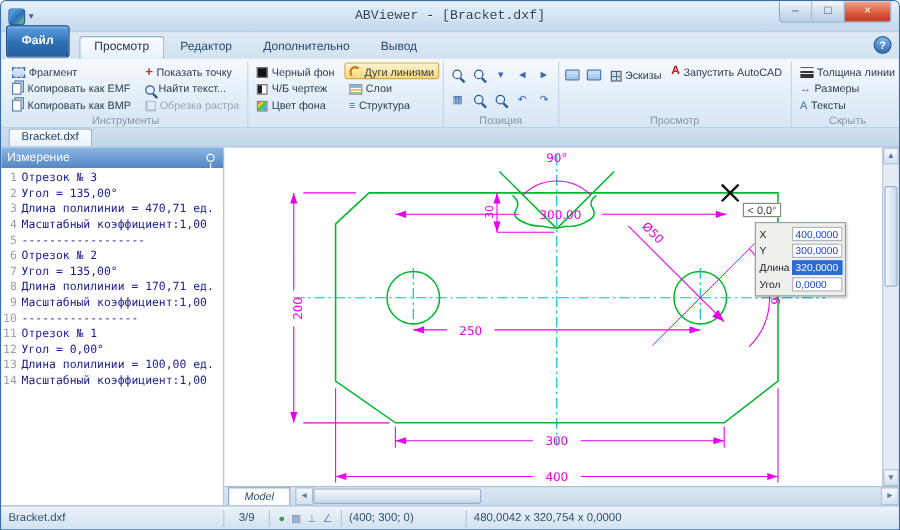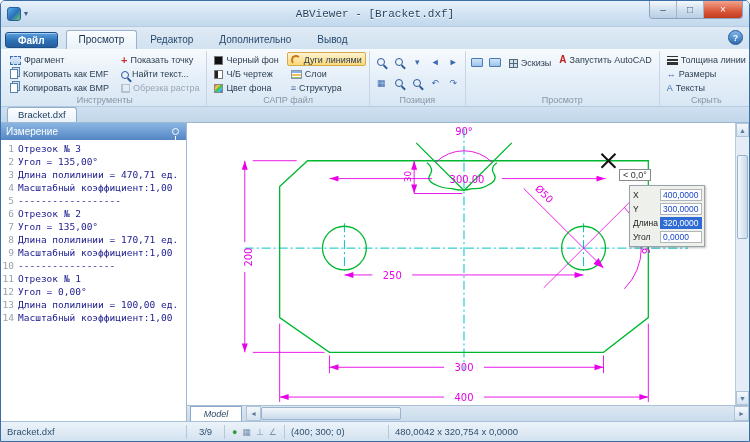--- a/index.html
+++ b/index.html
@@ -20,21 +20,21 @@
   .wincontrols { position:absolute; top:0; right:6px; display:flex; border:1px solid #8aa5c2; border-top:none;
                  border-radius:0 0 4px 4px; overflow:hidden; }
   .wbtn { width:27px; height:17px; display:flex; align-items:center; justify-content:center;
           background:linear-gradient(#f4f8fc,#cddcec 60%,#b9cfe4); color:#3c5a78; font-size:10px;
           border-right:1px solid #9db4cc; cursor:default; }
   .wbtn.close { background:linear-gradient(#f2a38c,#d9573a 60%,#c23a20); color:#fff; border-right:none; width:38px; }
 
   
   .menurow { height:22px; background:linear-gradient(#dfeaf5,#d2e2f0); display:flex; align-items:flex-end;
              padding:0 4px; position:relative; }
-  .filebtn { height:16px; margin-bottom:1px; padding:0 12px; border:1px solid #1c4f8a; border-radius:3px;
+  .filebtn { height:27px; margin-bottom:1px; padding:0 12px; border:1px solid #1c4f8a; border-radius:3px;
              background:linear-gradient(#5ca2e2,#2e6fb4 55%,#265e9c); color:#fff; font-weight:bold;
              font-size:10px; display:flex; align-items:center; box-shadow:inset 0 1px 0 rgba(255,255,255,.45); }
   .rtabs { display:flex; margin-left:8px; height:19px; }
   .rtab { padding:3px 12px 2px; font-size:10px; color:#274a6e; border:1px solid transparent; border-bottom:none; }
   .rtab.active { background:linear-gradient(#fbfdff,#e9f2fa); border-color:#96b4d2; border-radius:3px 3px 0 0;
                  color:#16324e; }
   .menu-right { position:absolute; right:6px; top:3px; display:flex; gap:4px; }
   .helpbtn { width:15px; height:15px; border-radius:50%; background:linear-gradient(#7db8ee,#2f6cb0);
              border:1px solid #24578f; color:#fff; font-size:9px; font-weight:bold; display:flex;
              align-items:center; justify-content:center; }
@@ -220,21 +220,20 @@
         </div>
         <div class="rbtn">
           <span class="ic ic-layers"></span>
           <span>Слои</span>
         </div>
         <div class="rbtn">
           <span class="glyph">≡</span>
           <span>Структура</span>
         </div>
       </div>
-      <div class="rtitle">САПР файл</div>
     </div>
 
     <div class="rgroup">
       <div class="rbody posgrid">
         <div class="sbtn">
             <span class="mag"></span>
           </div>
         <div class="sbtn">
             <span class="mag"></span>
           </div>

